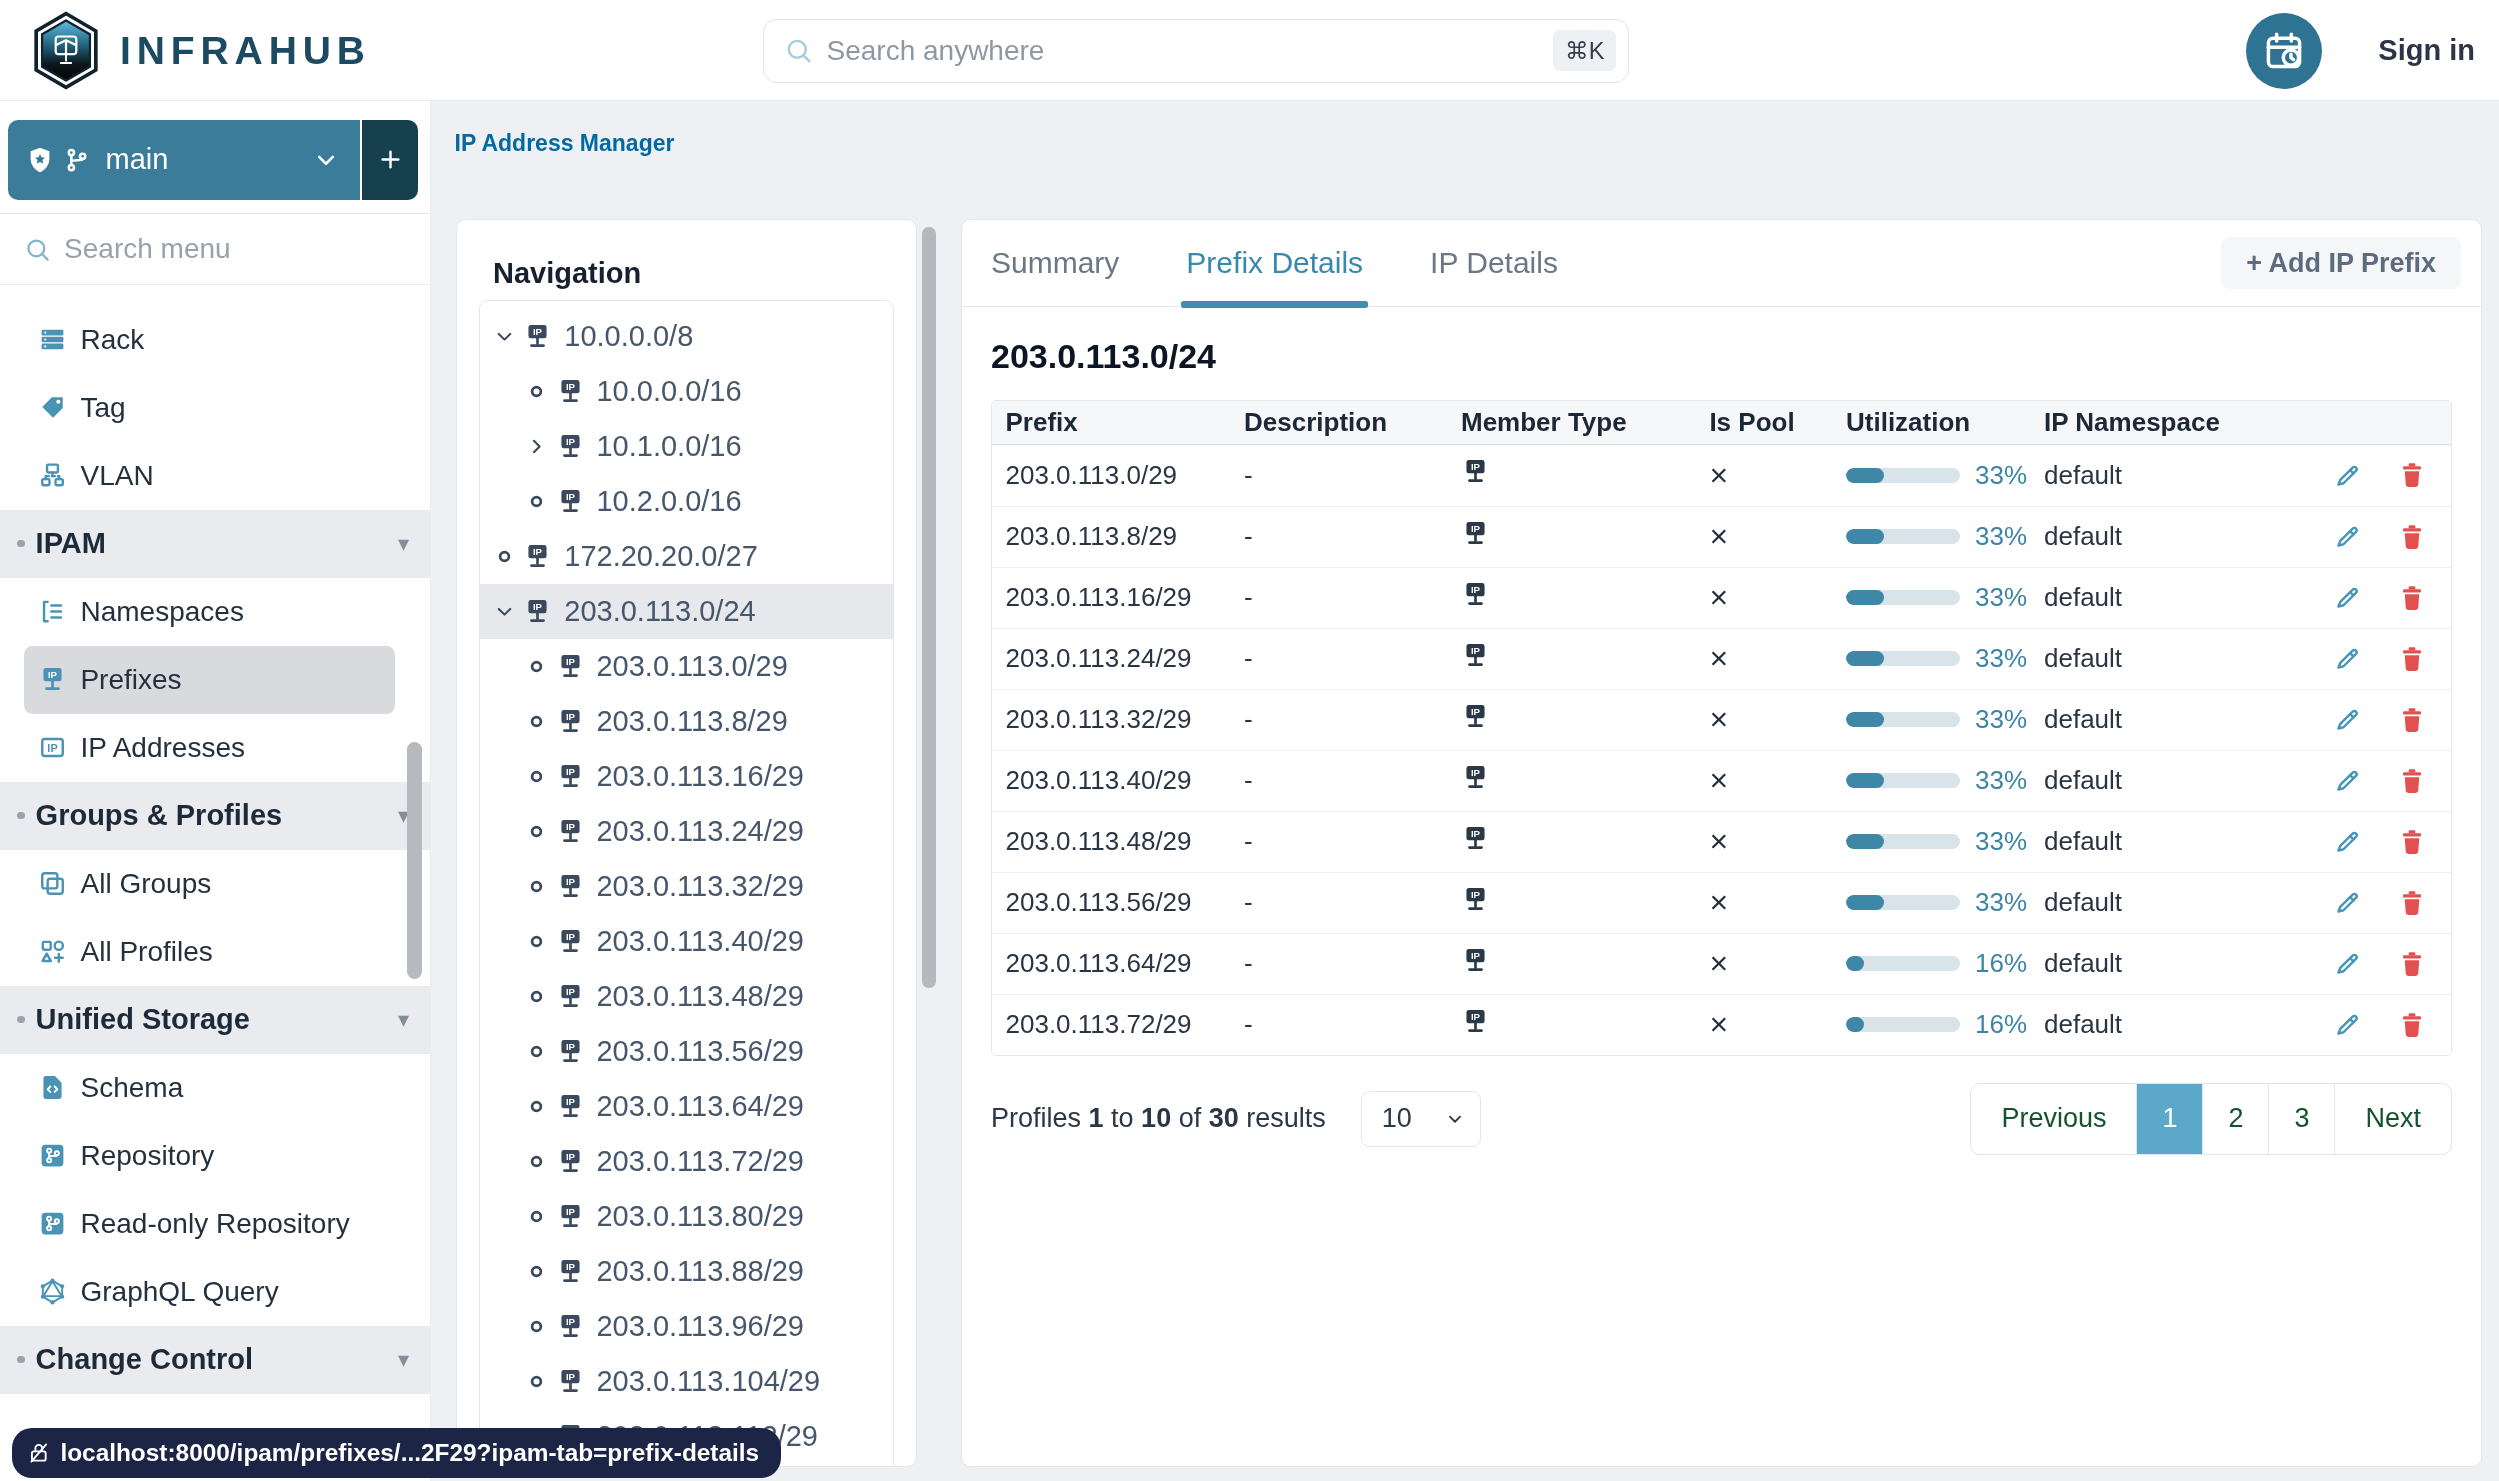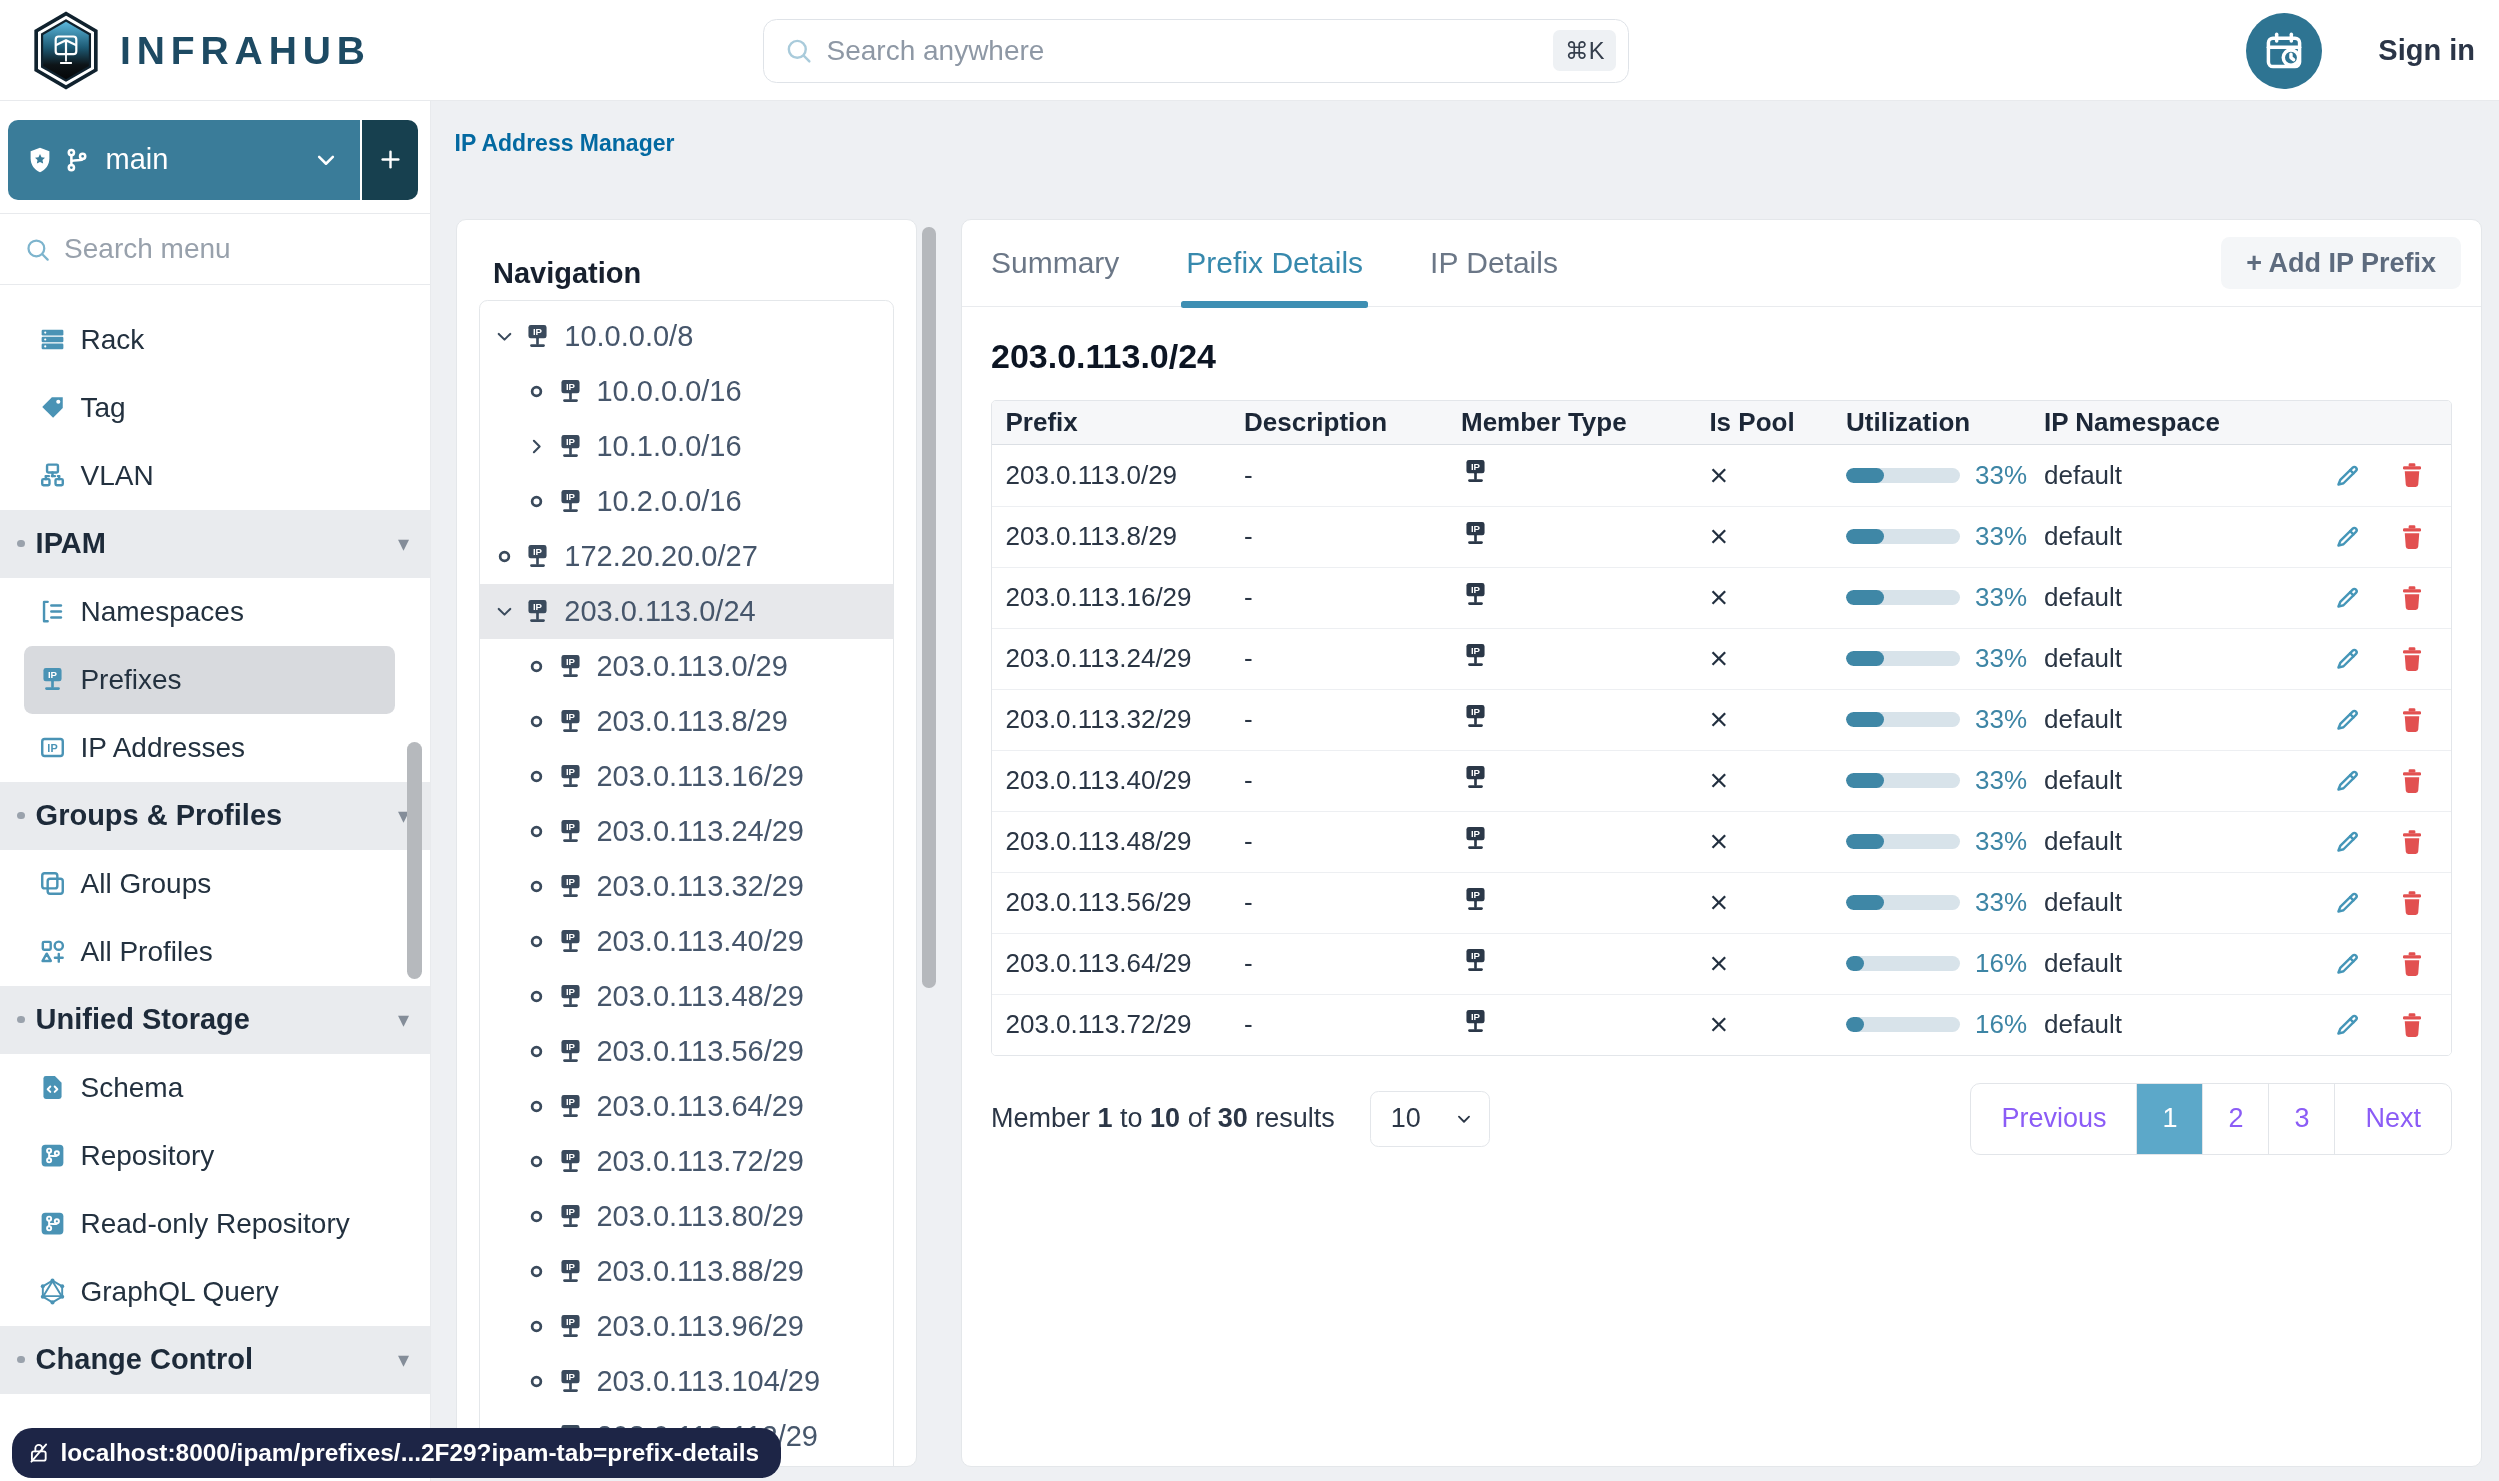--- a/index.html
+++ b/index.html
@@ -108,21 +108,21 @@
 
   .tfoot { margin:27px 29px 0; display:flex; align-items:center; }
   .results { font-size:27px; color:#2b3646; }
   .results b { font-weight:700; }
   .per-page { margin-left:35px; width:120px; height:56px; border:1.7px solid #e3e6ea; border-radius:8.4px;
     display:flex; align-items:center; justify-content:space-between; padding:0 13.5px 0 20px;
     font-size:27px; color:#2b3646; }
   .per-page .icn { width:22px; height:22px; color:#2b3646; }
   .pager { margin-left:auto; display:flex; height:72px; border:1.7px solid #e2e5e9; border-radius:10px;
     overflow:hidden; background:#fff; }
-  .pg { display:flex; align-items:center; justify-content:center; font-size:27px; color:#8b5cf6;
+  .pg { display:flex; align-items:center; justify-content:center; font-size:27px; color:#14532d;
     border-left:1.7px solid #e2e5e9; padding:0 30px; }
   .pg:first-child { border-left:none; }
   .pg.num { width:66px; padding:0; }
   .pg.active { background:#5ca8c9; color:#fff; }
 
   
   .statusbar { position:absolute; left:11.8px; bottom:3.4px; height:50px; border-radius:20px;
     background:#1d2546; display:flex; align-items:center; padding:0 22px 0 15px; z-index:99; }
   .statusbar .icn { width:23.6px; height:23.6px; }
   .statusbar .url { margin-left:10px; font-size:24.4px; font-weight:700; color:#fff; white-space:nowrap; }
@@ -1131,21 +1131,21 @@
                     <path d="M6.2 9 H17.8 L17 19.6 A2.1 2.1 0 0 1 14.9 21.5 H9.1 A2.1 2.1 0 0 1 7 19.6 Z"></path>
                   </g>
                 </svg>
               </span>
             </div>
           </div>
         </div>
     </div>
 
     <div class="tfoot">
-      <span class="results" id="results-summary"><span>Member </span><b>1</b><span> to </span><b>10</b><span> of </span><b>30</b><span> results</span></span>
+      <span class="results" id="results-summary"><span>Profiles </span><b>1</b><span> to </span><b>10</b><span> of </span><b>30</b><span> results</span></span>
       <div class="per-page">
         <span>10</span>
         <span class="icn">
             <svg viewBox="0 0 24 24" fill="none" stroke="currentColor" stroke-width="2" stroke-linecap="round" stroke-linejoin="round">
               <polyline points="6.5 9.5 12 15 17.5 9.5"></polyline>
             </svg>
           </span>
       </div>
       <div class="pager" id="pager">
           <div class="pg">Previous</div>

